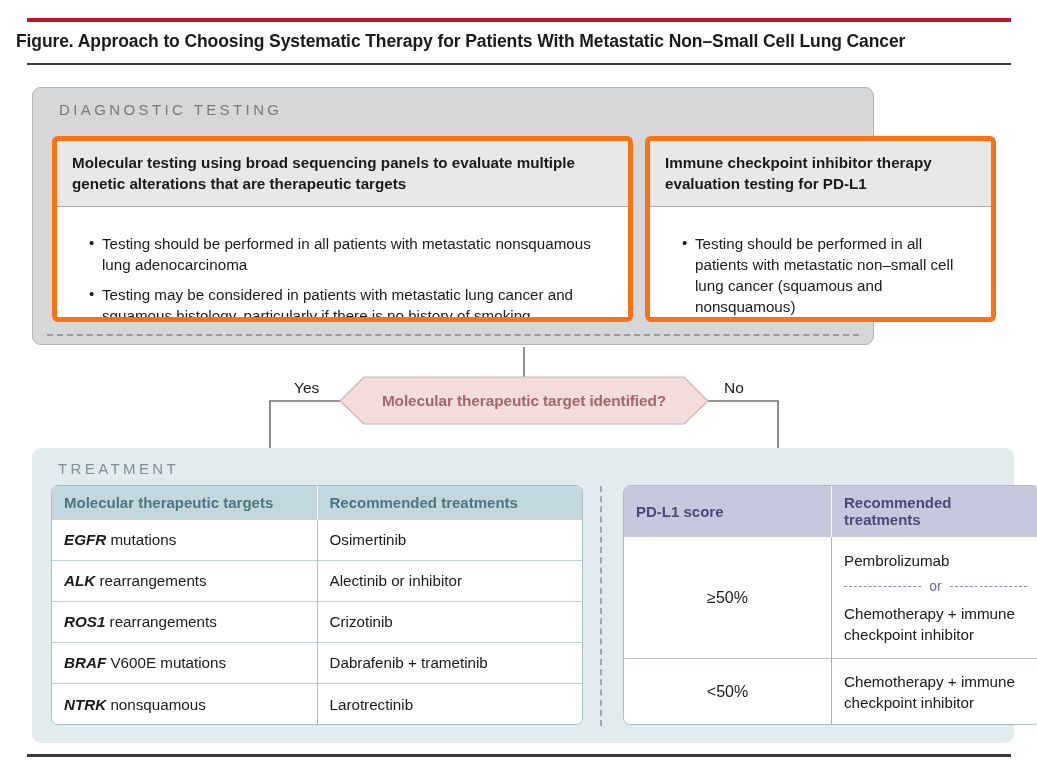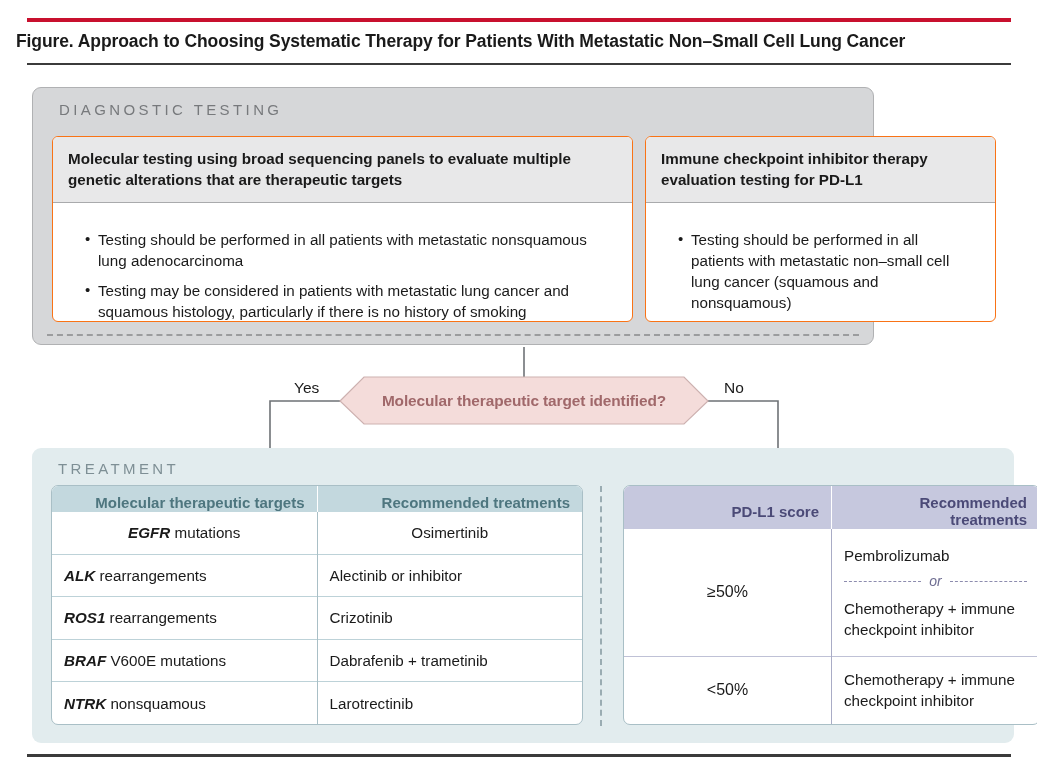--- a/index.html
+++ b/index.html
@@ -81,21 +81,21 @@
     right: 14px;
     bottom: 8px;
     border-top: 2px dashed #9b9c9e;
     height: 0;
   }
 
   
   .card {
     position: absolute;
     background: #ffffff;
-    border: 1px solid #f97316;
+    border: 5px solid #f97316;
     border-radius: 6px;
     box-sizing: border-box;
     overflow: hidden;
   }
   .card-head {
     background: #e8e8e9;
     border-bottom: 1px solid #a9aaac;
     padding: 11px 15px 12px 15px;
     font-size: 15.2px;
     font-weight: bold;
@@ -210,41 +210,41 @@
 
   .tbl table {
     width: 100%;
     height: 100%;
     border-collapse: collapse;
     table-layout: fixed;
   }
   .tbl th {
     font-size: 15px;
     font-weight: bold;
-    text-align: right;
-    padding: 8px 12px 1px 12px;
+    text-align: left;
+    padding: 8px 12px 9px 12px;
     box-sizing: border-box;
   }
   .tbl td {
     font-size: 15.2px;
     padding: 9px 12px 9px 12px;
     vertical-align: middle;
     color: #1a1a1a;
     box-sizing: border-box;
   }
 
   
   #tbl-molecular th {
     background: #c3d8de;
     color: #4e767f;
   }
   #tbl-molecular th.th-sep { border-left: 1px solid #ffffff; }
   #tbl-molecular td { border-top: 1px solid #bdd2d8; }
   #tbl-molecular td.col-target { border-right: 1px solid #a9bfc6; width: 278px; }
-  #tbl-molecular tr:first-child td { border-top: none; text-align: center; }
+  #tbl-molecular tr:first-child td { border-top: none; }
   .gene {
     font-style: italic;
     font-weight: bold;
   }
 
   
   #tbl-pdl1 th {
     background: #c6c8de;
     color: #4b4a77;
   }
@@ -268,21 +268,20 @@
   }
   .or-sep::before,
   .or-sep::after {
     content: "";
     flex: 1;
     border-top: 1px dashed #8d8cae;
     height: 0;
   }
   .or-sep span {
     padding: 0 8px;
-    font-style: italic;
   }
   .treat-line { display: block; }
 </style>
 </head>
 <body>
 
 <div class="red-rule"></div>
 <div class="fig-title">Figure. Approach to Choosing Systematic Therapy for Patients With Metastatic Non–Small Cell Lung Cancer</div>
 <div class="title-rule"></div>
 

